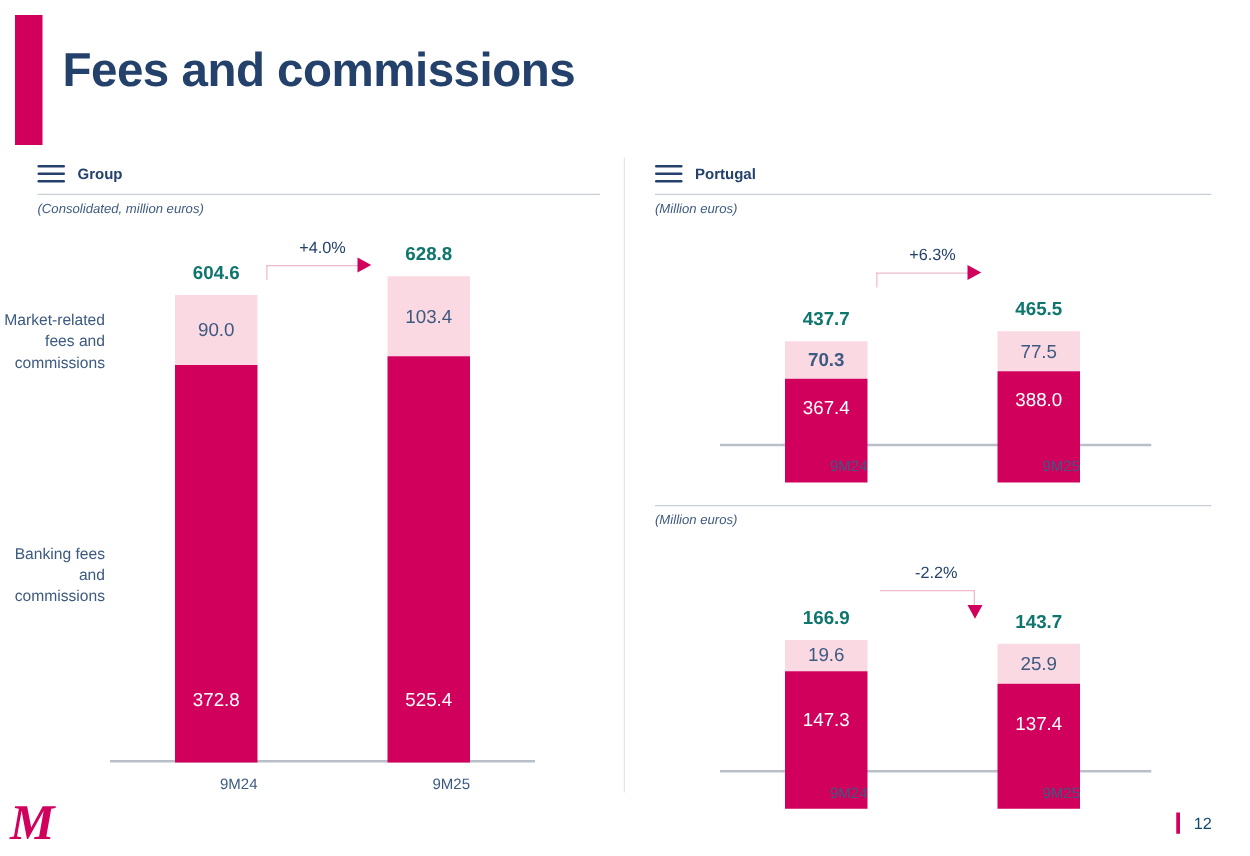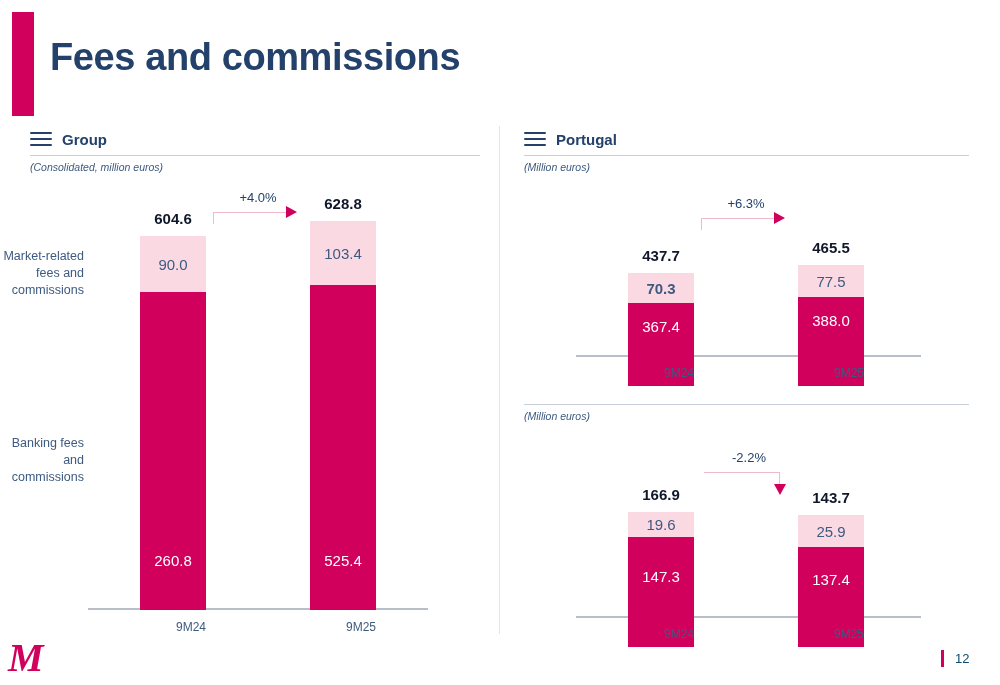--- a/index.html
+++ b/index.html
@@ -64,21 +64,21 @@
     justify-content: space-between;
     flex: 0 0 auto;
   }
   .hamburger-icon i {
     display: block;
     height: 2px;
     background: #23416b;
     border-radius: 1px;
   }
   .section-title {
-    font-size: 15px;
+    font-size: 12px;
     font-weight: bold;
     color: #23416b;
     white-space: nowrap;
   }
   .section-rule {
     margin-top: 5px;
     height: 1px;
     background: #c9cfd8;
   }
   .section-subtitle {
@@ -126,21 +126,21 @@
   .seg-value {
     font-size: 15px;
     line-height: 1;
   }
   .bar-total {
     position: absolute;
     width: 100%;
     text-align: center;
     font-size: 15px;
     font-weight: bold;
-    color: #0f172a;
+    color: #0f766e;
     white-space: nowrap;
   }
   .cat-label {
     position: absolute;
     text-align: right;
     font-size: 12px;
     color: #3d5a80;
     white-space: nowrap;
   }
   .series-label {
@@ -249,21 +249,21 @@
   <div class="series-label" style="left:-96px; top:245px; width:92px;">
     <span>Banking fees and commissions</span>
   </div>
 
   <div class="bar" style="left:52px; width:66px; height:374px;">
     <div class="bar-total" style="top:-26px;">604.6</div>
     <div class="seg seg-top" style="height:56px;">
       <span class="seg-value">90.0</span>
     </div>
     <div class="seg seg-bottom" style="height:318px;">
-      <span class="seg-value" style="position:absolute; bottom:42px;">260.8</span>
+      <span class="seg-value" style="position:absolute; bottom:42px;">372.8</span>
     </div>
   </div>
   <div class="cat-label" style="left:52px; top:430px; width:66px;">9M24</div>
 
   <div class="bar" style="left:222px; width:66px; height:389px;">
     <div class="bar-total" style="top:-26px;">628.8</div>
     <div class="seg seg-top" style="height:64px;">
       <span class="seg-value">103.4</span>
     </div>
     <div class="seg seg-bottom" style="height:325px;">

